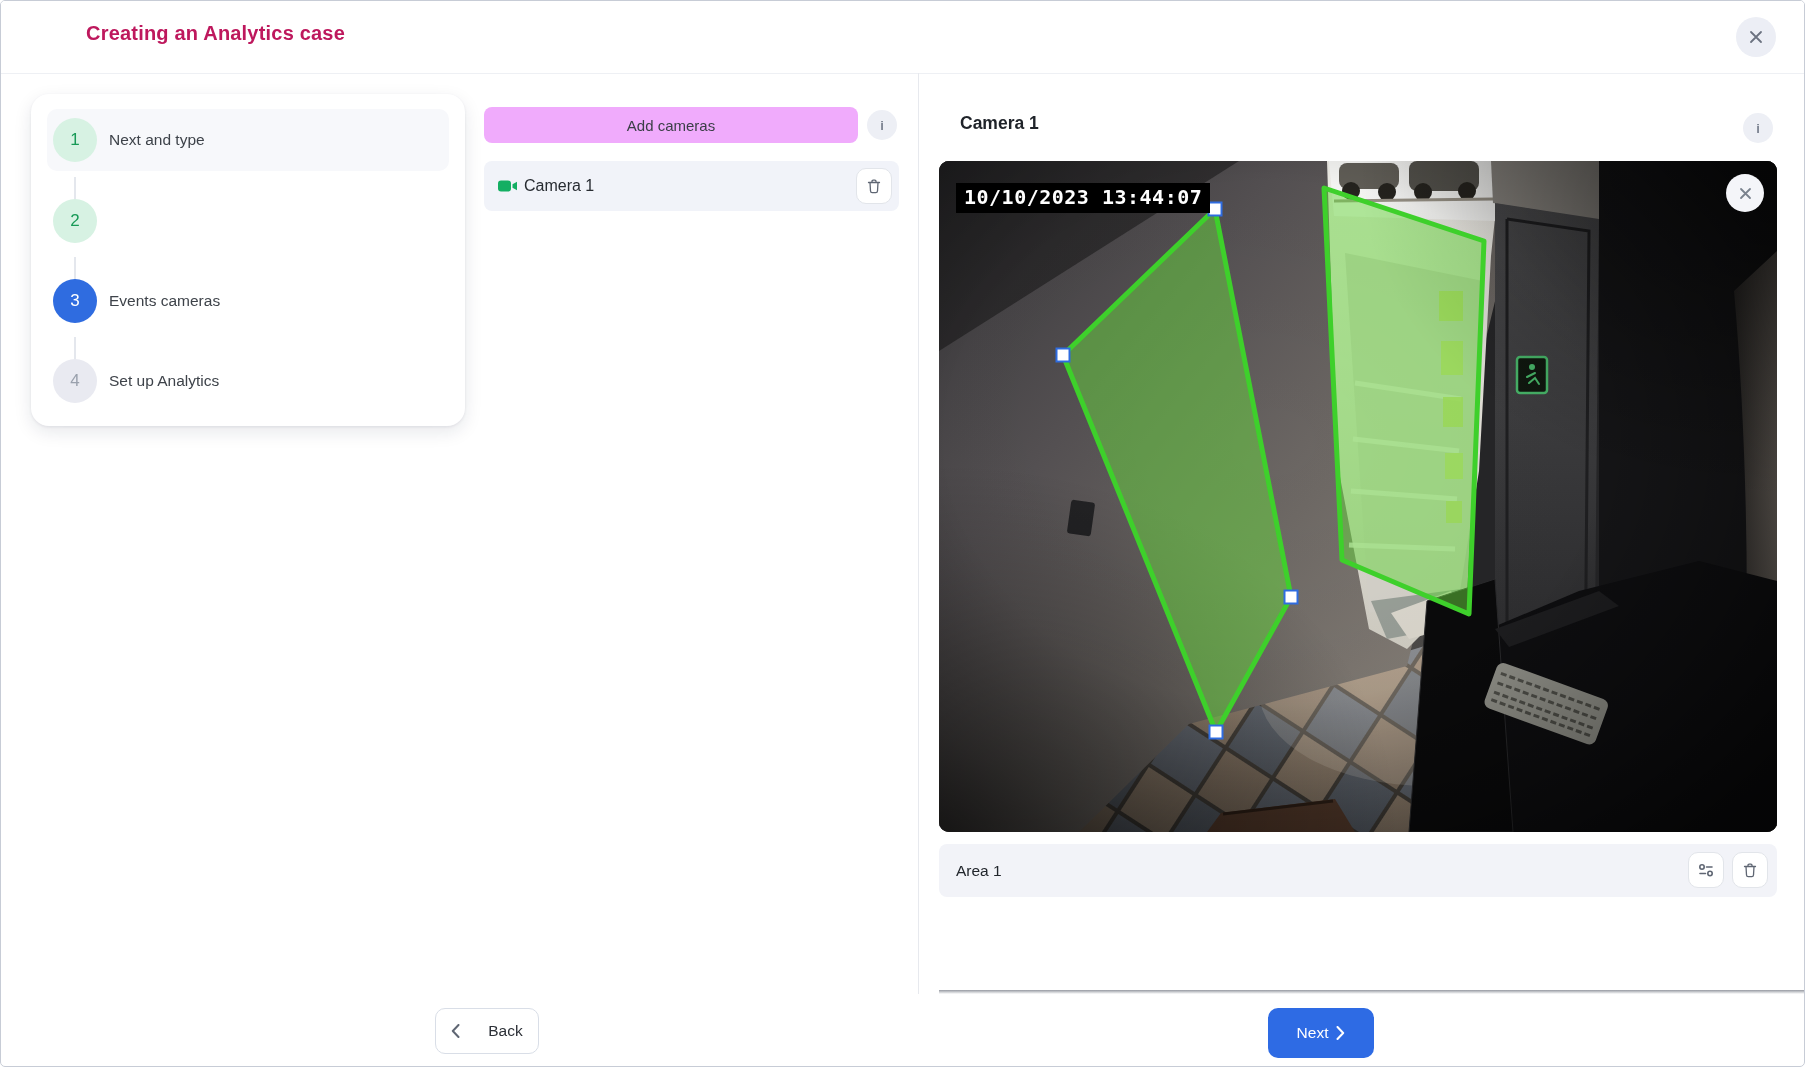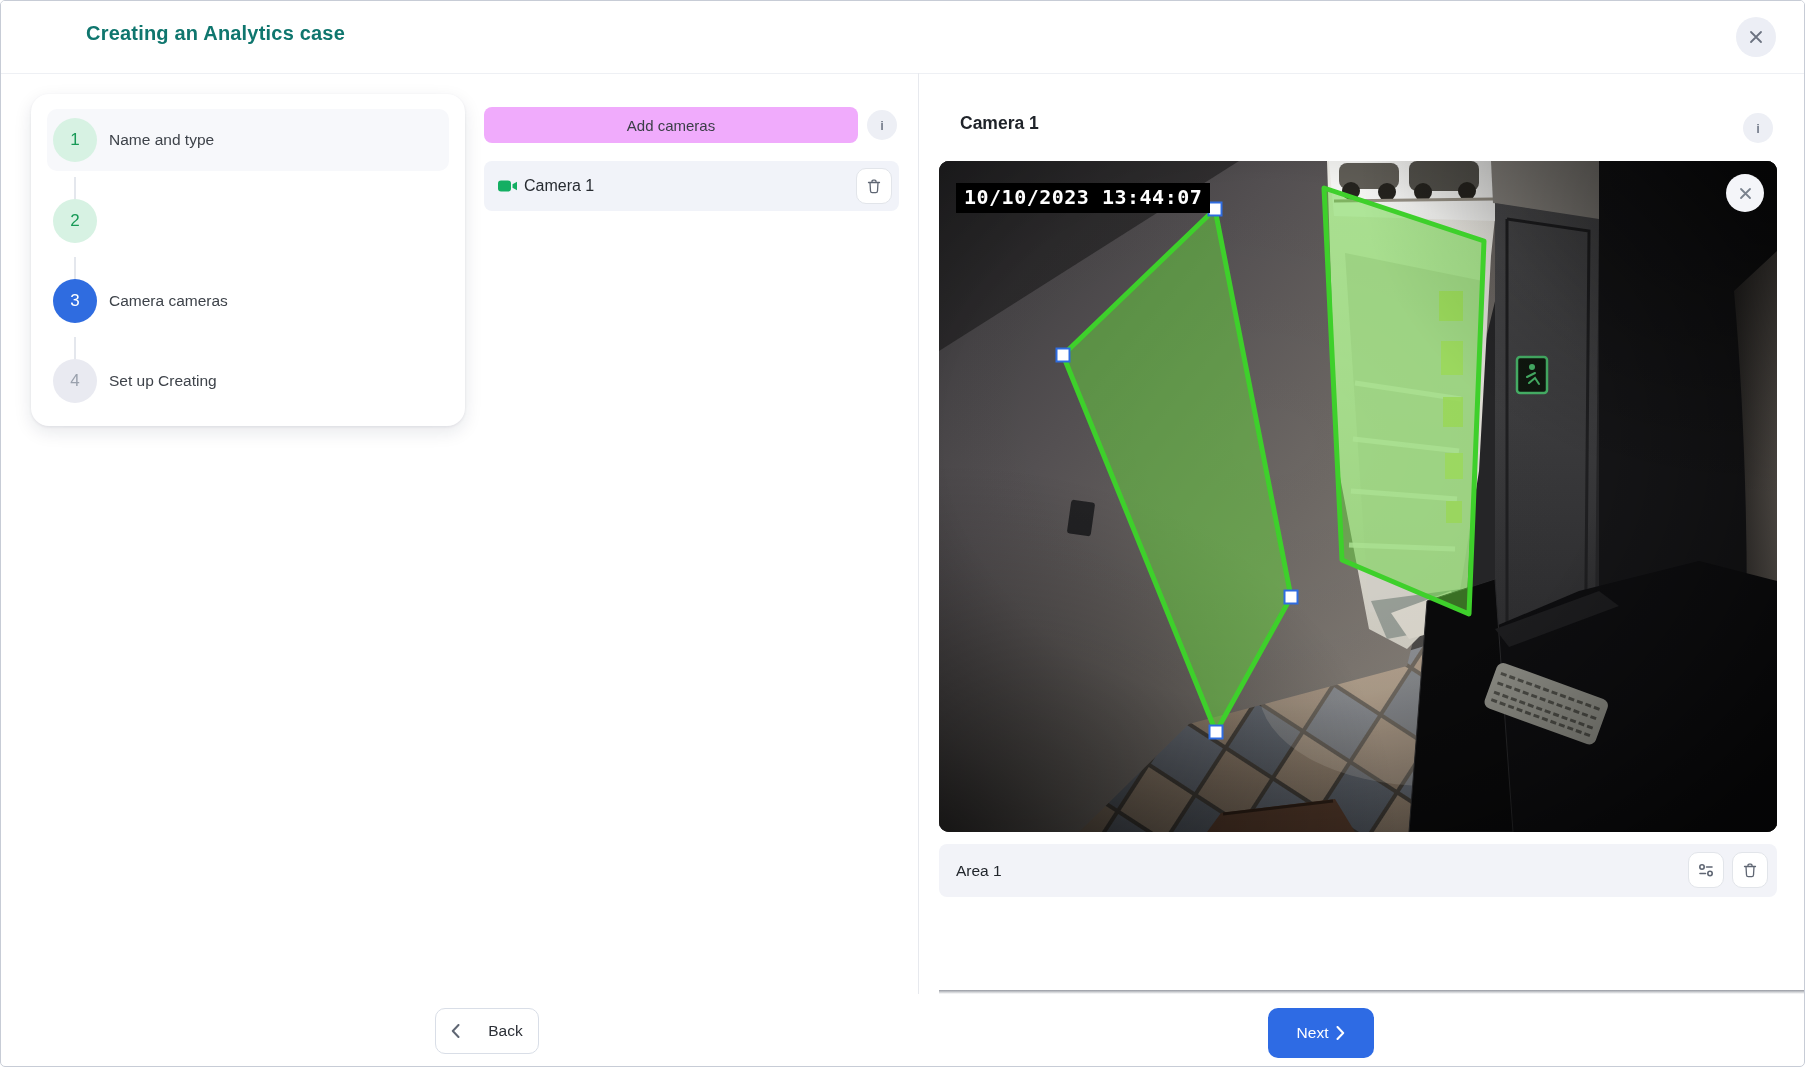--- a/index.html
+++ b/index.html
@@ -1,19 +1,19 @@
 <!DOCTYPE html>
 <html><head>
 <meta charset="utf-8">
 <style>
   html,body{margin:0;padding:0;background:#fff;}
   .screen{position:relative;width:1805px;height:1067px;background:#fff;border:1px solid #c7ccd6;border-radius:5px;box-sizing:border-box;font-family:"Liberation Sans",sans-serif;overflow:hidden;}
   
   .header{position:absolute;left:0;top:0;right:0;height:72px;background:#fff;border-bottom:1px solid #eef0f4;}
-  .title{position:absolute;left:85px;top:21px;font-size:20px;font-weight:700;letter-spacing:.2px;color:#0f766e;}
+  .title{position:absolute;left:85px;top:21px;font-size:20px;font-weight:700;letter-spacing:.2px;color:#be185d;}
   .close-btn{position:absolute;right:28px;top:16px;width:40px;height:40px;border-radius:50%;background:#eceef5;display:flex;align-items:center;justify-content:center;cursor:pointer;}
   
   .stepper-card{position:absolute;left:30px;top:93px;width:434px;height:332px;background:#fff;border-radius:18px;box-shadow:0 1px 3px rgba(20,30,60,.08),0 6px 18px rgba(20,30,60,.10);}
   .step-row{position:absolute;left:0;width:434px;height:62px;}
   .step-hl{position:absolute;left:16px;right:16px;top:0;height:62px;background:#f7f8fb;border-radius:10px;}
   .step-circle{position:absolute;left:22px;top:9px;width:44px;height:44px;border-radius:50%;display:flex;align-items:center;justify-content:center;font-size:17px;font-weight:400;}
   .step-circle.done{background:#d7f2e3;color:#189a57;}
   .step-circle.active{background:#2f6ce0;color:#fff;}
   .step-circle.pending{background:#e9eaf1;color:#9aa1ad;}
   .step-label{position:absolute;left:78px;top:0;height:62px;display:flex;align-items:center;font-size:15.5px;color:#3e434a;}
@@ -62,35 +62,35 @@
       <svg width="16" height="16" viewBox="0 0 16 16">
           <path d="M3 3 L13 13 M13 3 L3 13" stroke="#6b7280" stroke-width="1.8" stroke-linecap="round" fill="none"></path>
         </svg>
     </div>
   </div>
 
   <div class="stepper-card">
     <div class="step-row" style="top:15px;">
       <div class="step-hl"></div>
       <div class="step-circle done">1</div>
-      <div class="step-label">Name and type</div>
+      <div class="step-label">Next and type</div>
     </div>
     <div class="step-conn" style="top:83px;"></div>
     <div class="step-row" style="top:96px;">
       <div class="step-circle done">2</div>
     </div>
     <div class="step-conn" style="top:163px;"></div>
     <div class="step-row" style="top:176px;">
       <div class="step-circle active">3</div>
-      <div class="step-label">Camera cameras</div>
+      <div class="step-label">Events cameras</div>
     </div>
     <div class="step-conn" style="top:243px;"></div>
     <div class="step-row" style="top:256px;">
       <div class="step-circle pending">4</div>
-      <div class="step-label">Set up Creating</div>
+      <div class="step-label">Set up Analytics</div>
     </div>
   </div>
 
   <div class="v-divider"></div>
   <button class="add-cameras-btn">Add cameras</button>
   <div class="info-chip info-1">
       <span>i</span>
     </div>
 
   <div class="camera-row">

